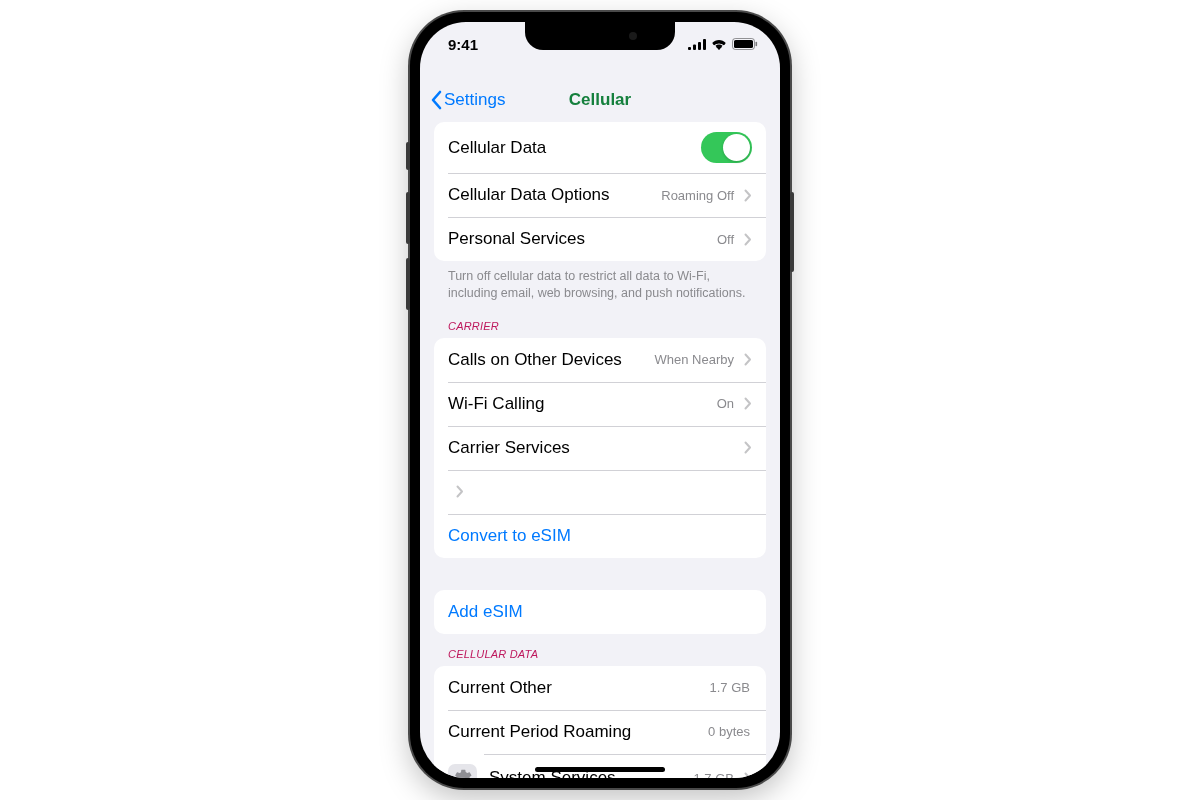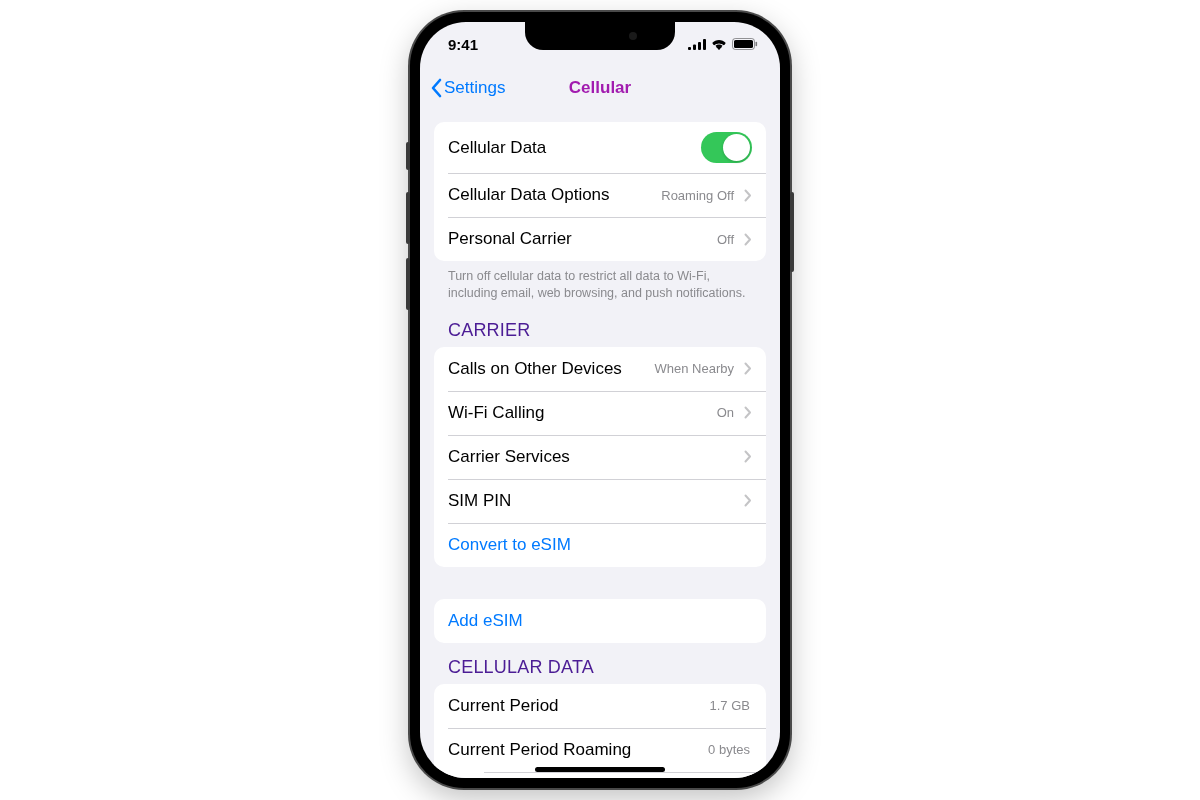--- a/index.html
+++ b/index.html
@@ -31,43 +31,43 @@
       z-index: 10;
     }
     .notch::before { content:""; position:absolute; top:10px; right:38px; width:8px; height:8px; background:#1a1a1a; border-radius:50%; }
     .status-bar {
       height: 44px; display: flex; align-items: center; justify-content: space-between;
       padding: 0 22px 0 28px; font-size: 15px; font-weight: 600; color:#000;
     }
     .status-right { display:flex; align-items:center; gap:5px; }
     .signal-icon svg, .wifi-icon svg, .battery-icon svg { display:block; }
     .nav-bar {
-      height: 44px; display:flex; align-items:center; position: relative; padding: 0 10px;
+      height: 44px; display:flex; align-items:flex-end; position: relative; padding: 0 10px;
     }
     .back-btn { display:flex; align-items:center; color:#007aff; font-size:17px; cursor:pointer; }
     .back-btn svg { margin-right: 2px; }
-    .nav-title { position:absolute; left:50%; transform:translateX(-50%); font-size:17px; font-weight:600; color:#a21caf; }
+    .nav-title { position:absolute; left:50%; transform:translateX(-50%); font-size:17px; font-weight:600; color:#15803d; }
     .content { height: calc(100% - 88px); overflow-y: auto; padding-bottom: 20px; }
     .content::-webkit-scrollbar{ width:0; }
     .group { margin: 16px 14px 0; background:#fff; border-radius:10px; overflow:hidden; }
     .group.first { margin-top: 12px; }
     .row {
       min-height: 44px; display:flex; align-items:center; padding: 10px 14px;
       font-size: 17px; color:#000; position:relative;
     }
     .row + .row::before {
       content:""; position:absolute; top:0; left:14px; right:0; height:0.5px; background:#d1d1d6;
     }
     .row.indented + .row::before, .row + .row.indented::before { left: 50px; }
     .row-label { flex:1; }
     .row-value { color:#8a8a8e; font-size:13px; margin-right: 2px; }
     .chevron { color:#c4c4c6; margin-left:8px; display:flex; align-items:center; }
     .link { color:#007aff; }
     .footer-text { font-size:12.5px; color:#8a8a8e; line-height:1.35; padding: 7px 28px 0; }
-    .header-text { font-size:18px; color:#4c1d95; padding: 18px 28px 6px; text-transform: uppercase; letter-spacing: 0.2px; }
+    .header-text { font-size:11px; color:#be185d; padding: 18px 28px 6px; text-transform: uppercase; letter-spacing: 0.2px; font-style: italic; }
     .header-text.tight { padding-top: 14px; }
     .toggle {
       width:51px; height:31px; border-radius:31px; position:relative; flex-shrink:0;
     }
     .toggle.on { background:#34c759; }
     .toggle .knob {
       position:absolute; top:2px; width:27px; height:27px; background:#fff; border-radius:50%;
       box-shadow: 0 1px 3px rgba(0,0,0,0.2);
     }
     .toggle.on .knob { right:2px; }
@@ -144,21 +144,21 @@
         <div class="row">
           <span class="row-label">Cellular Data Options</span>
           <span class="row-value">Roaming Off</span>
           <span class="chevron">
               <svg width="8" height="13" viewBox="0 0 8 13">
                 <path fill="none" stroke="#c4c4c6" stroke-width="2" stroke-linecap="round" stroke-linejoin="round" d="M1.5 1.5 L6 6.5 L1.5 11.5"></path>
               </svg>
             </span>
         </div>
         <div class="row">
-          <span class="row-label">Personal Carrier</span>
+          <span class="row-label">Personal Services</span>
           <span class="row-value">Off</span>
           <span class="chevron">
               <svg width="8" height="13" viewBox="0 0 8 13">
                 <path fill="none" stroke="#c4c4c6" stroke-width="2" stroke-linecap="round" stroke-linejoin="round" d="M1.5 1.5 L6 6.5 L1.5 11.5"></path>
               </svg>
             </span>
         </div>
       </div>
       <div class="footer-text">Turn off cellular data to restrict all data to Wi-Fi, including email, web browsing, and push notifications.</div>
 
@@ -184,42 +184,41 @@
         </div>
         <div class="row">
           <span class="row-label">Carrier Services</span>
           <span class="chevron">
               <svg width="8" height="13" viewBox="0 0 8 13">
                 <path fill="none" stroke="#c4c4c6" stroke-width="2" stroke-linecap="round" stroke-linejoin="round" d="M1.5 1.5 L6 6.5 L1.5 11.5"></path>
               </svg>
             </span>
         </div>
         <div class="row">
-          <span class="row-label">SIM PIN</span>
           <span class="chevron">
               <svg width="8" height="13" viewBox="0 0 8 13">
                 <path fill="none" stroke="#c4c4c6" stroke-width="2" stroke-linecap="round" stroke-linejoin="round" d="M1.5 1.5 L6 6.5 L1.5 11.5"></path>
               </svg>
             </span>
         </div>
         <div class="row">
           <span class="row-label link">Convert to eSIM</span>
         </div>
       </div>
 
       <div class="group" style="margin-top:32px">
         <div class="row">
           <span class="row-label link">Add eSIM</span>
         </div>
       </div>
 
       <div class="header-text tight">Cellular Data</div>
       <div class="group" style="margin-top:0">
         <div class="row">
-          <span class="row-label">Current Period</span>
+          <span class="row-label">Current Other</span>
           <span class="row-value">1.7 GB</span>
         </div>
         <div class="row">
           <span class="row-label">Current Period Roaming</span>
           <span class="row-value">0 bytes</span>
         </div>
         <div class="row indented">
           <span class="app-icon">
             <svg width="20" height="20" viewBox="0 0 24 24">
                 <path fill="#8e8e93" d="M12 8.5A3.5 3.5 0 1 0 12 15.5 3.5 3.5 0 1 0 12 8.5z M19.9 13.1c.04-.36.07-.72.07-1.1s-.03-.74-.07-1.1l2.06-1.6a.5.5 0 0 0 .12-.64l-1.95-3.38a.5.5 0 0 0-.61-.22l-2.43.98a8.1 8.1 0 0 0-1.9-1.1l-.37-2.59A.5.5 0 0 0 14.33 2h-3.9a.5.5 0 0 0-.49.42l-.37 2.59c-.68.28-1.32.65-1.9 1.1l-2.43-.98a.5.5 0 0 0-.61.22L2.68 8.73a.5.5 0 0 0 .12.64l2.06 1.6c-.04.36-.07.72-.07 1.1s.03.74.07 1.1l-2.06 1.6a.5.5 0 0 0-.12.64l1.95 3.38c.13.23.4.32.61.22l2.43-.98c.58.45 1.22.82 1.9 1.1l.37 2.59c.4.24.24.42.49.42h3.9c.25 0 .45-.18.49-.42l.37-2.59c.68-.28 1.32-.65 1.9-1.1l2.43.98c.21.1.48 0 .61-.22l1.95-3.38a.5.5 0 0 0-.12-.64l-2.06-1.6z"></path>

